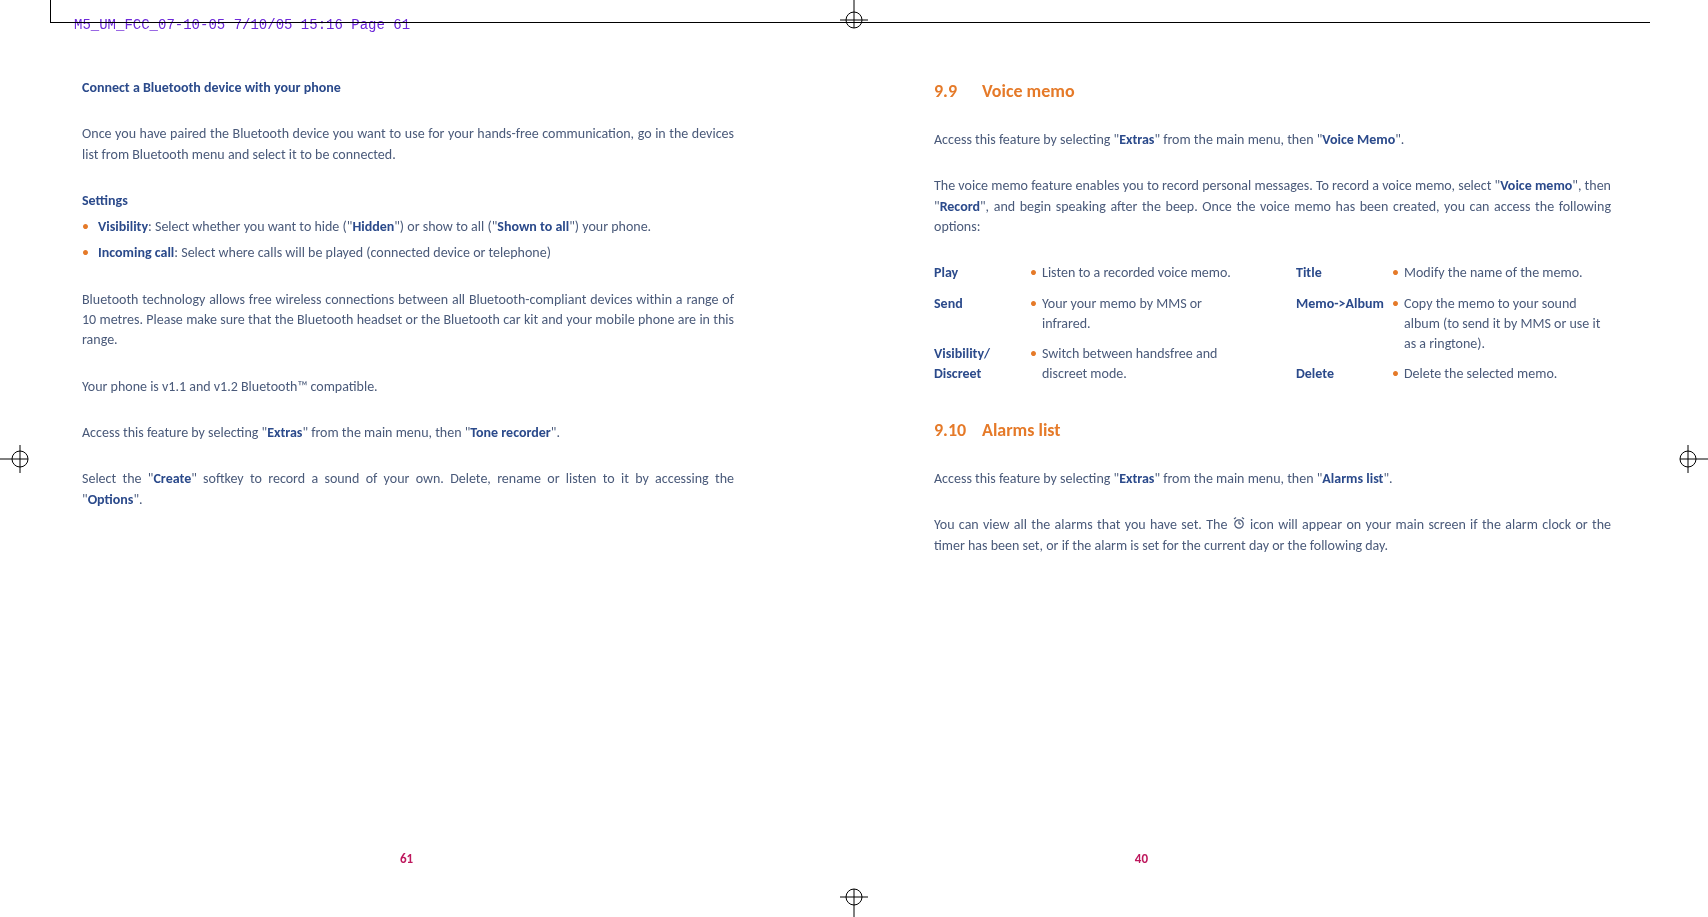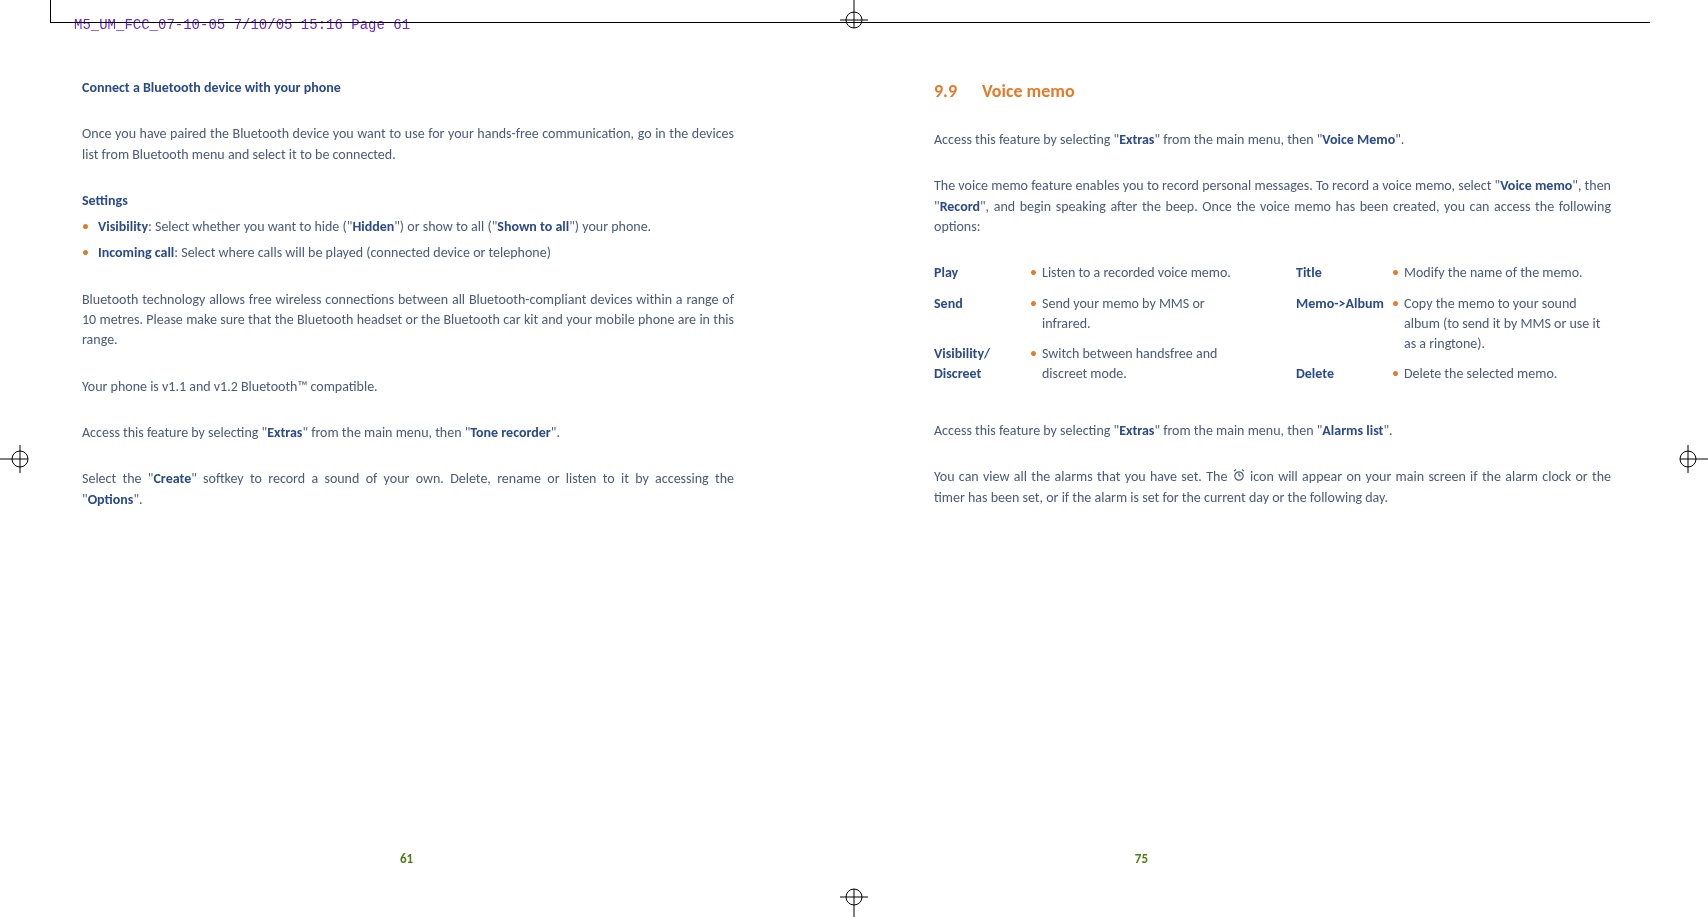--- a/index.html
+++ b/index.html
@@ -115,21 +115,21 @@
     position:absolute;
     left:50%; top:50%;
     width:10px; height:10px;
     border:2px solid #fff;
     border-radius:50%;
     transform:translate(-50%,-50%);
   }
   .pagenum {
     position:absolute;
     bottom:48px;
-    color:#4d7c0f;
+    color:#be185d;
     font-weight:bold;
     font-size:13px;
   }
   .pagenum-left { left: 400px; }
   .pagenum-right { right: 560px; }
 
   .opt-table { display:flex; gap:47px; margin-top:8px;}
   .opt-col { flex:1; }
   .opt-row { display:flex; margin-bottom:10px; }
   .opt-label { width:96px; flex:none; color:#2b4a8b; font-weight:bold; }
@@ -232,21 +232,21 @@
             <div class="opt-label">Play</div>
             <div class="opt-body">
               <span class="opt-dot">•</span>
               <span>Listen to a recorded voice memo.</span>
             </div>
           </div>
           <div class="opt-row">
             <div class="opt-label">Send</div>
             <div class="opt-body">
               <span class="opt-dot">•</span>
-              <span>Send your memo by MMS or infrared.</span>
+              <span>Your your memo by MMS or infrared.</span>
             </div>
           </div>
           <div class="opt-row">
             <div class="opt-label">Visibility/ Discreet</div>
             <div class="opt-body">
               <span class="opt-dot">•</span>
               <span>Switch between handsfree and discreet mode.</span>
             </div>
           </div>
         </div>
@@ -268,20 +268,24 @@
           <div class="opt-row">
             <div class="opt-label">Delete</div>
             <div class="opt-body">
               <span class="opt-dot">•</span>
               <span>Delete the selected memo.</span>
             </div>
           </div>
         </div>
     </div>
 
+    <div class="section-head">
+      <span class="section-num">9.10</span>
+      <span>Alarms list</span>
+    </div>
 
     <div class="para" style="text-align:left">
       <span>Access this feature by selecting "</span><span class="heading-blue">Extras</span><span>" from the main menu, then "</span><span class="heading-blue">Alarms list</span><span>".</span>
     </div>
 
     <div class="para">
       <span>You can view all the alarms that you have set. The </span>
       <span class="alarm-icon">
         <svg width="14" height="14" viewBox="0 0 14 14">
             <circle cx="7" cy="8" r="4.2" fill="none" stroke="#4a5a7a" stroke-width="1.2"></circle>
@@ -290,13 +294,13 @@
             <line x1="2" y1="3" x2="4" y2="1.5" stroke="#4a5a7a" stroke-width="1.2"></line>
             <line x1="12" y1="3" x2="10" y2="1.5" stroke="#4a5a7a" stroke-width="1.2"></line>
           </svg>
       </span>
       <span> icon will appear on your main screen if the alarm clock or the timer has been set, or if the alarm is set for the current day or the following day.</span>
     </div>
   </div>
 </div>
 
 <div class="pagenum pagenum-left">61</div>
-<div class="pagenum pagenum-right">75</div>
+<div class="pagenum pagenum-right">40</div>
 
 </body></html>

